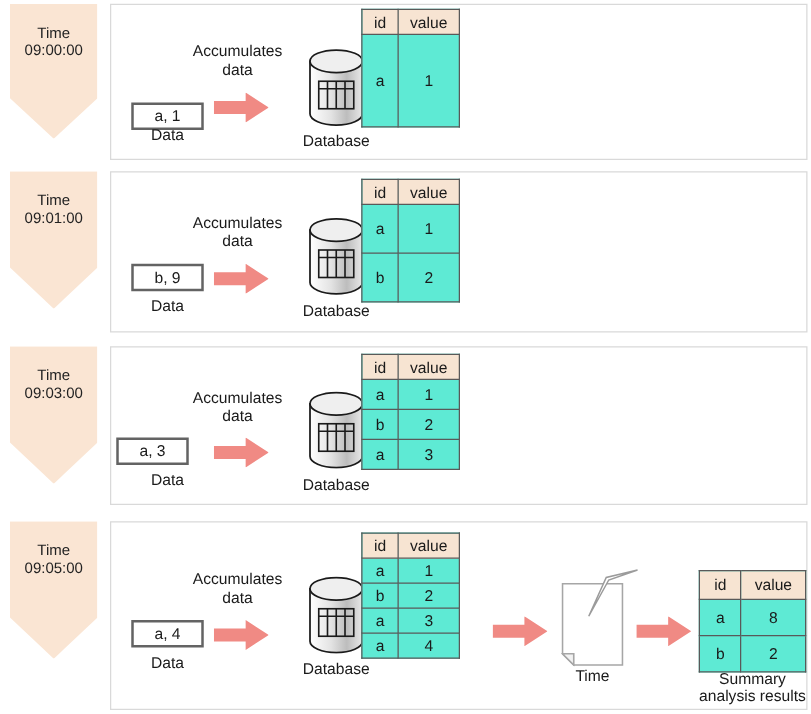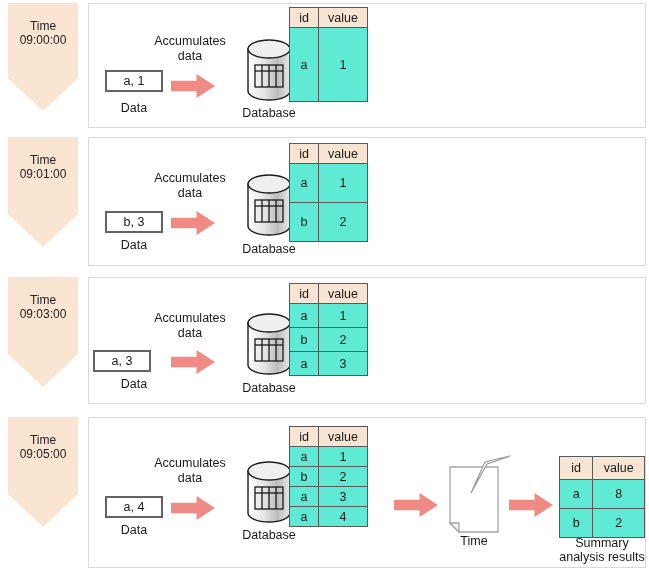--- a/index.html
+++ b/index.html
@@ -153,21 +153,21 @@
       <span class="tm-line">09:00:00</span>
     </div>
 
     <div class="panel" style="top:3px;height:125px;">
 
       <div class="accum-label" style="left:46px;top:30px;">
         <div>Accumulates</div>
         <div>data</div>
       </div>
 
-      <div class="data-box" style="left:16px;top:66px;width:58px;height:22px;line-height:19px;">a, 1</div>
+      <div class="data-box" style="left:16px;top:78px;width:58px;height:22px;line-height:19px;">a, 1</div>
       <div class="caption" style="left:16px;top:97px;width:58px;">Data</div>
 
       <div class="arrow" style="left:82px;top:70px;width:44px;height:24px;"></div>
 
       <div class="db" style="left:157px;top:35px;">
         <svg width="46" height="62" viewBox="0 0 46 62">
           <defs>
             <linearGradient id="dbg1" x1="0" y1="0" x2="1" y2="0">
               <stop offset="0%" stop-color="#ffffff"></stop>
               <stop offset="40%" stop-color="#e3e3e3"></stop>
@@ -209,21 +209,21 @@
       <span class="tm-line">09:01:00</span>
     </div>
 
     <div class="panel" style="top:0px;height:129px;">
 
       <div class="accum-label" style="left:46px;top:33px;">
         <div>Accumulates</div>
         <div>data</div>
       </div>
 
-      <div class="data-box" style="left:16px;top:73px;width:58px;height:22px;line-height:19px;">b, 3</div>
+      <div class="data-box" style="left:16px;top:73px;width:58px;height:22px;line-height:19px;">b, 9</div>
       <div class="caption" style="left:16px;top:100px;width:58px;">Data</div>
 
       <div class="arrow" style="left:82px;top:73px;width:44px;height:24px;"></div>
 
       <div class="db" style="left:157px;top:36px;">
         <svg width="46" height="62" viewBox="0 0 46 62">
           <defs>
             <linearGradient id="dbg2" x1="0" y1="0" x2="1" y2="0">
               <stop offset="0%" stop-color="#ffffff"></stop>
               <stop offset="40%" stop-color="#e3e3e3"></stop>

